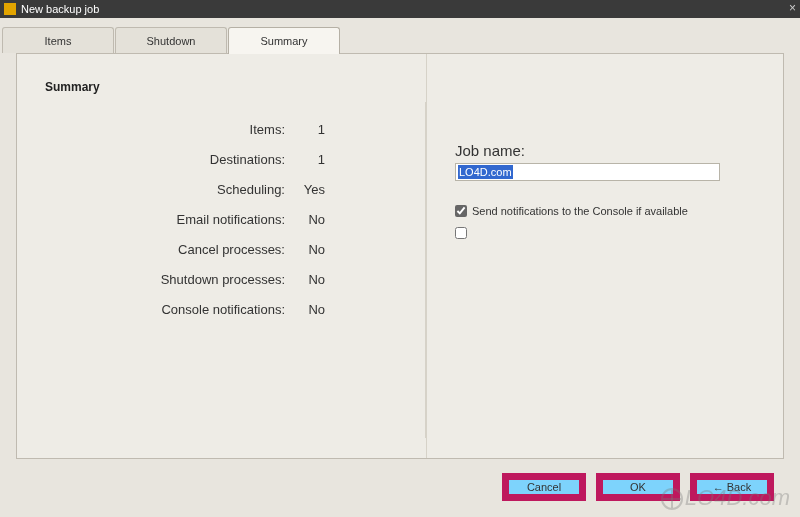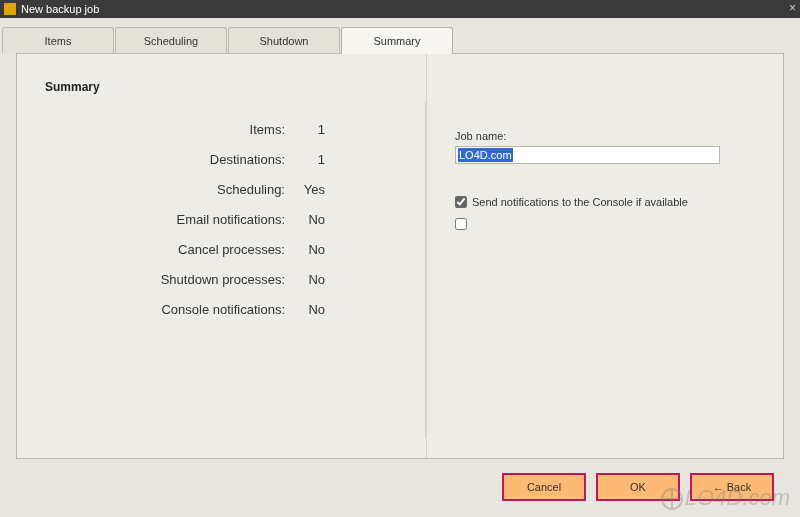--- a/index.html
+++ b/index.html
@@ -118,24 +118,25 @@
     display: flex;
     justify-content: flex-end;
     margin-bottom: 15px;
     font-size: 13px;
     color: #333;
   }
   .summary-row .label { }
   .summary-row .value { text-align: right; min-width: 40px; }
   .field-group { margin-bottom: 22px; }
   .field-label {
-    font-size: 11px;
+    font-size: 15px;
     color: #333;
     display: block;
     margin-bottom: 4px;
+    margin-top: 12px;
   }
   .text-input {
     width: 265px;
     height: 18px;
     border: 1px solid #b8b4a8;
     background: #fff;
     font-size: 11px;
     padding: 1px 3px;
     font-family: inherit;
   }
@@ -151,21 +152,21 @@
     left: 3px;
     top: 2px;
     background: #3268cf;
     color: #fff;
     font-size: 11px;
     padding: 0 1px;
     line-height: 14px;
     pointer-events: none;
   }
   .checkbox-group {
-    margin-top: 32px;
+    margin-top: 24px;
   }
   .checkbox-row {
     display: flex;
     align-items: center;
     font-size: 11px;
     color: #333;
     margin-bottom: 10px;
     gap: 5px;
   }
   .checkbox-row input[type=checkbox] {
@@ -176,22 +177,22 @@
   .button-bar {
     position: absolute;
     bottom: 16px;
     right: 26px;
     display: flex;
     gap: 10px;
   }
   .btn {
     width: 84px;
     height: 28px;
-    border: 2px solid #be185d;
-    background: #fdba74;
+    border: 7px solid #be185d;
+    background: #7dd3fc;
     font-size: 11px;
     color: #333;
     cursor: pointer;
     display: flex;
     align-items: center;
     justify-content: center;
     gap: 3px;
     font-family: inherit;
   }
   .arrow-left::before {
@@ -237,23 +238,20 @@
   <span class="titlebar-icon"></span>
   <span>New backup job</span>
   <span class="titlebar-close">×</span>
 </div>
 
 <div class="content-outer">
 
   <div class="tabs-row">
     <div class="tab">
         <span>Items</span>
-      </div>
-    <div class="tab">
-        <span>Scheduling</span>
       </div>
     <div class="tab">
         <span>Shutdown</span>
       </div>
     <div class="tab active">
         <span>Summary</span>
       </div>
   </div>
 
   <div class="tab-panel">

